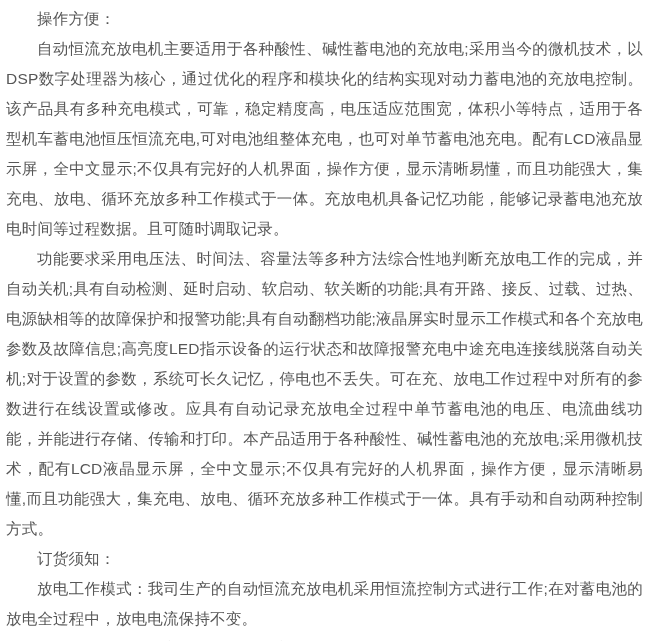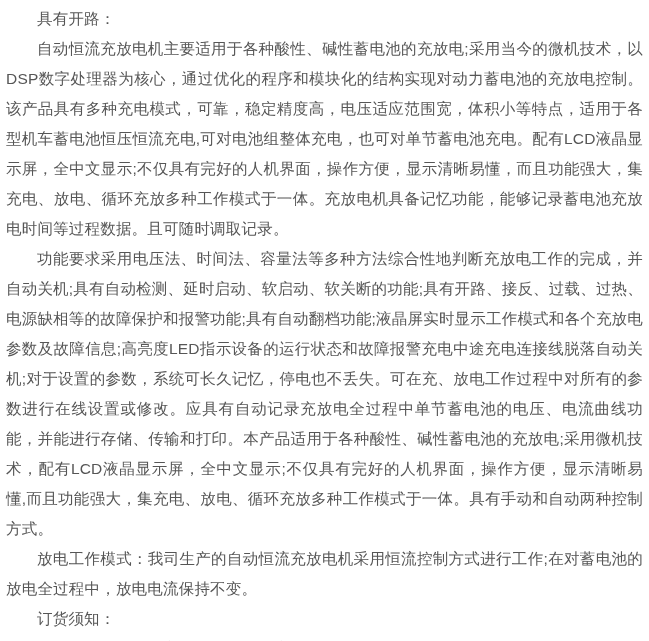--- a/index.html
+++ b/index.html
@@ -26,19 +26,19 @@
     text-align: justify;
     text-justify: inter-ideograph;
     word-break: break-all;
     letter-spacing: 0.2px;
   }
 </style>
 </head>
 <body>
 
 <div class="doc-page">
-  <p>具有开路：</p>
+  <p>操作方便：</p>
   <p>自动恒流充放电机主要适用于各种酸性、碱性蓄电池的充放电;采用当今的微机技术，以DSP数字处理器为核心，通过优化的程序和模块化的结构实现对动力蓄电池的充放电控制。该产品具有多种充电模式，可靠，稳定精度高，电压适应范围宽，体积小等特点，适用于各型机车蓄电池恒压恒流充电,可对电池组整体充电，也可对单节蓄电池充电。配有LCD液晶显示屏，全中文显示;不仅具有完好的人机界面，操作方便，显示清晰易懂，而且功能强大，集充电、放电、循环充放多种工作模式于一体。充放电机具备记忆功能，能够记录蓄电池充放电时间等过程数据。且可随时调取记录。</p>
   <p>功能要求采用电压法、时间法、容量法等多种方法综合性地判断充放电工作的完成，并自动关机;具有自动检测、延时启动、软启动、软关断的功能;具有开路、接反、过载、过热、电源缺相等的故障保护和报警功能;具有自动翻档功能;液晶屏实时显示工作模式和各个充放电参数及故障信息;高亮度LED指示设备的运行状态和故障报警充电中途充电连接线脱落自动关机;对于设置的参数，系统可长久记忆，停电也不丢失。可在充、放电工作过程中对所有的参数进行在线设置或修改。应具有自动记录充放电全过程中单节蓄电池的电压、电流曲线功能，并能进行存储、传输和打印。本产品适用于各种酸性、碱性蓄电池的充放电;采用微机技术，配有LCD液晶显示屏，全中文显示;不仅具有完好的人机界面，操作方便，显示清晰易懂,而且功能强大，集充电、放电、循环充放多种工作模式于一体。具有手动和自动两种控制方式。</p>
+  <p>订货须知：</p>
   <p>放电工作模式：我司生产的自动恒流充放电机采用恒流控制方式进行工作;在对蓄电池的放电全过程中，放电电流保持不变。</p>
-  <p>订货须知：</p>
   <p>请注明型号，可按客户要求电压电流生产订制。</p>
 </div>
 
 </body></html>

